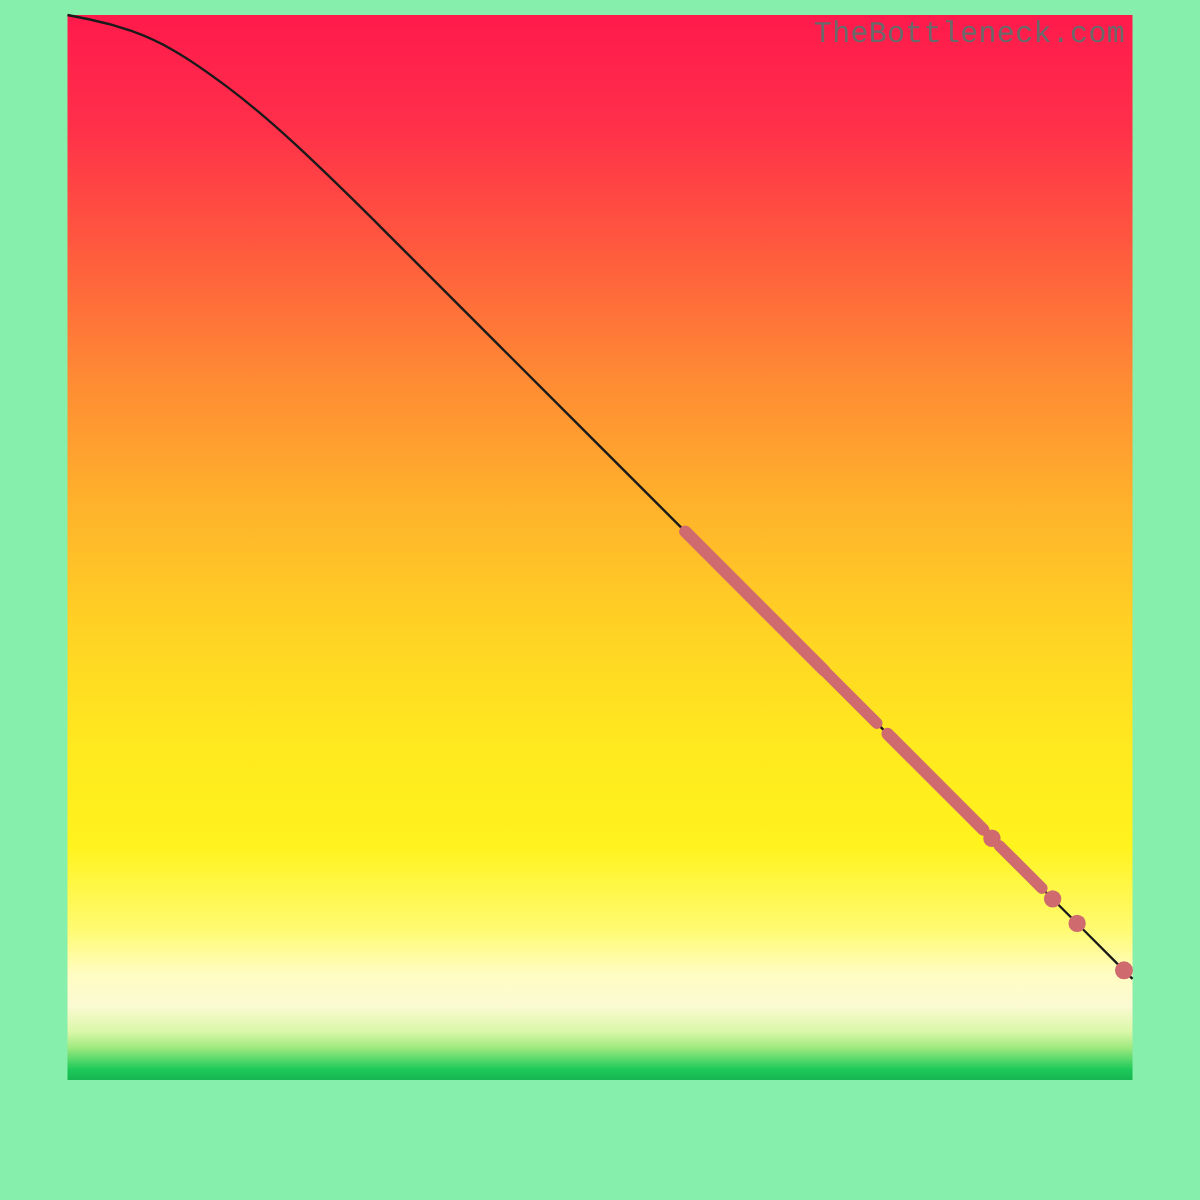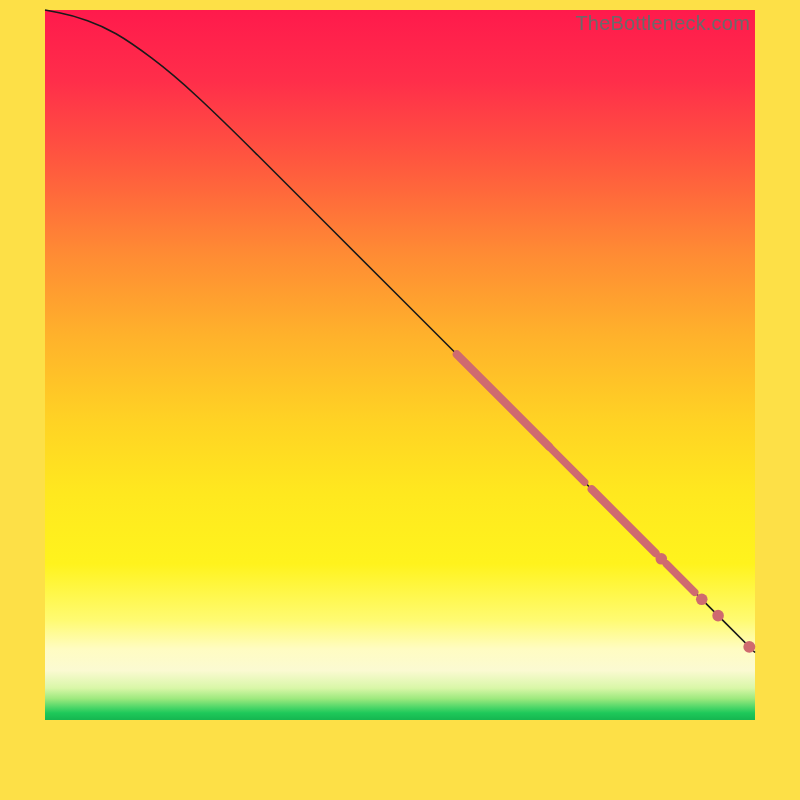--- a/index.html
+++ b/index.html
@@ -8,21 +8,22 @@
     width: 800px;
     height: 800px;
     background: #000;
     overflow: hidden;
     font-family: Arial, Helvetica, sans-serif;
   }
   .stage {
     position: relative;
     width: 800px;
     height: 800px;
-    background: #fde047;
+    background: #86efac;
+    font-family: Liberation Mono, monospace;
   }
   .plot {
     position: absolute;
     left: 45px;
     top: 10px;
     width: 710px;
     height: 710px;
     
     background: linear-gradient(to bottom,
       #ff1a4c 0%,

